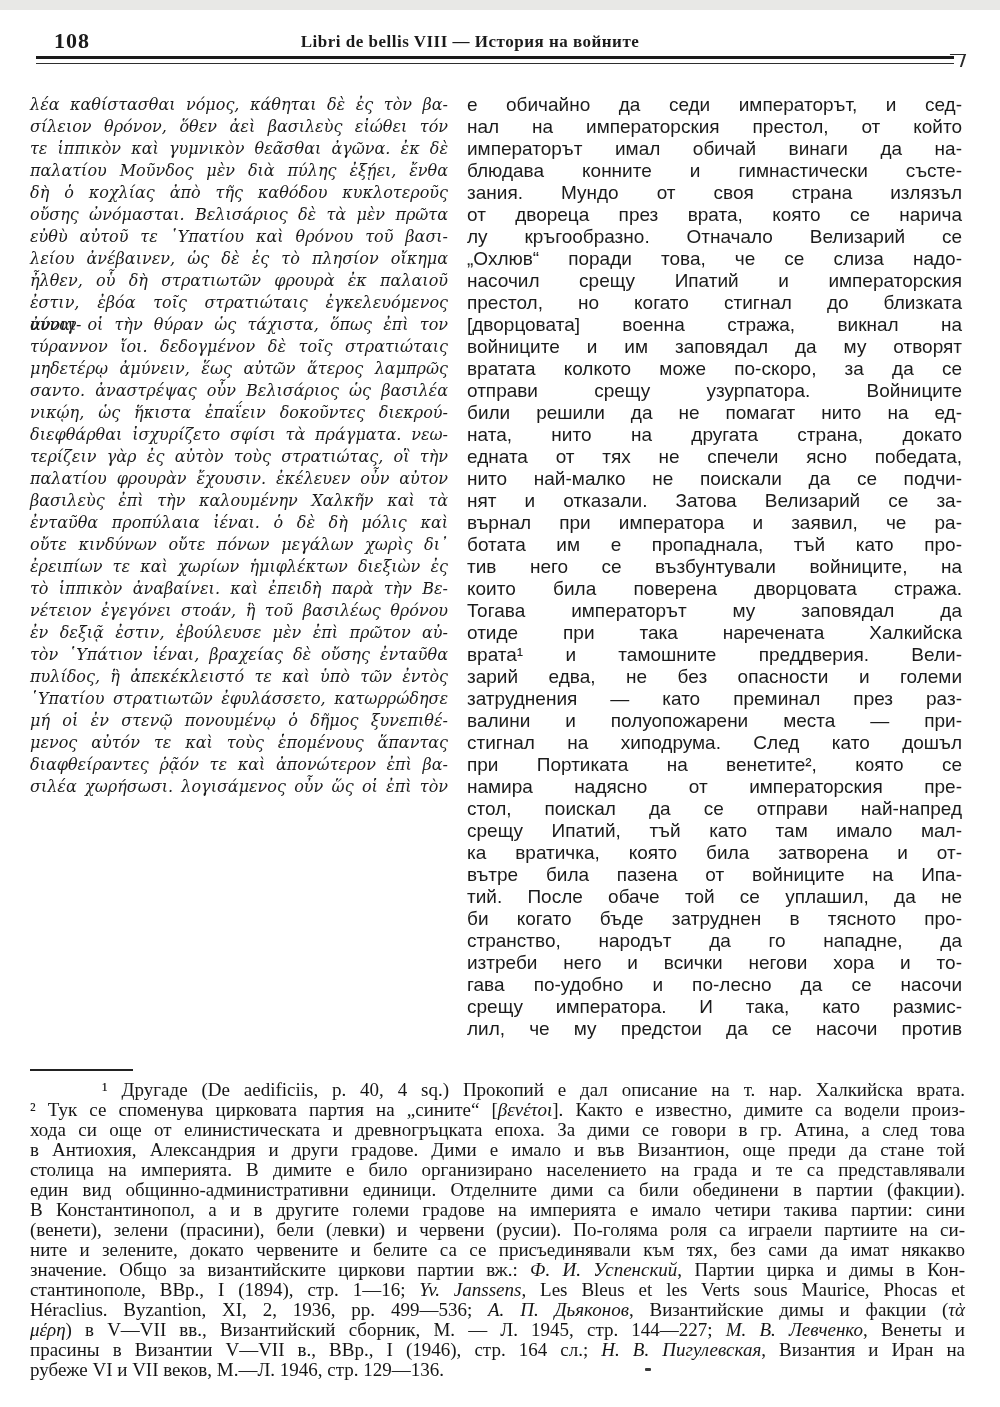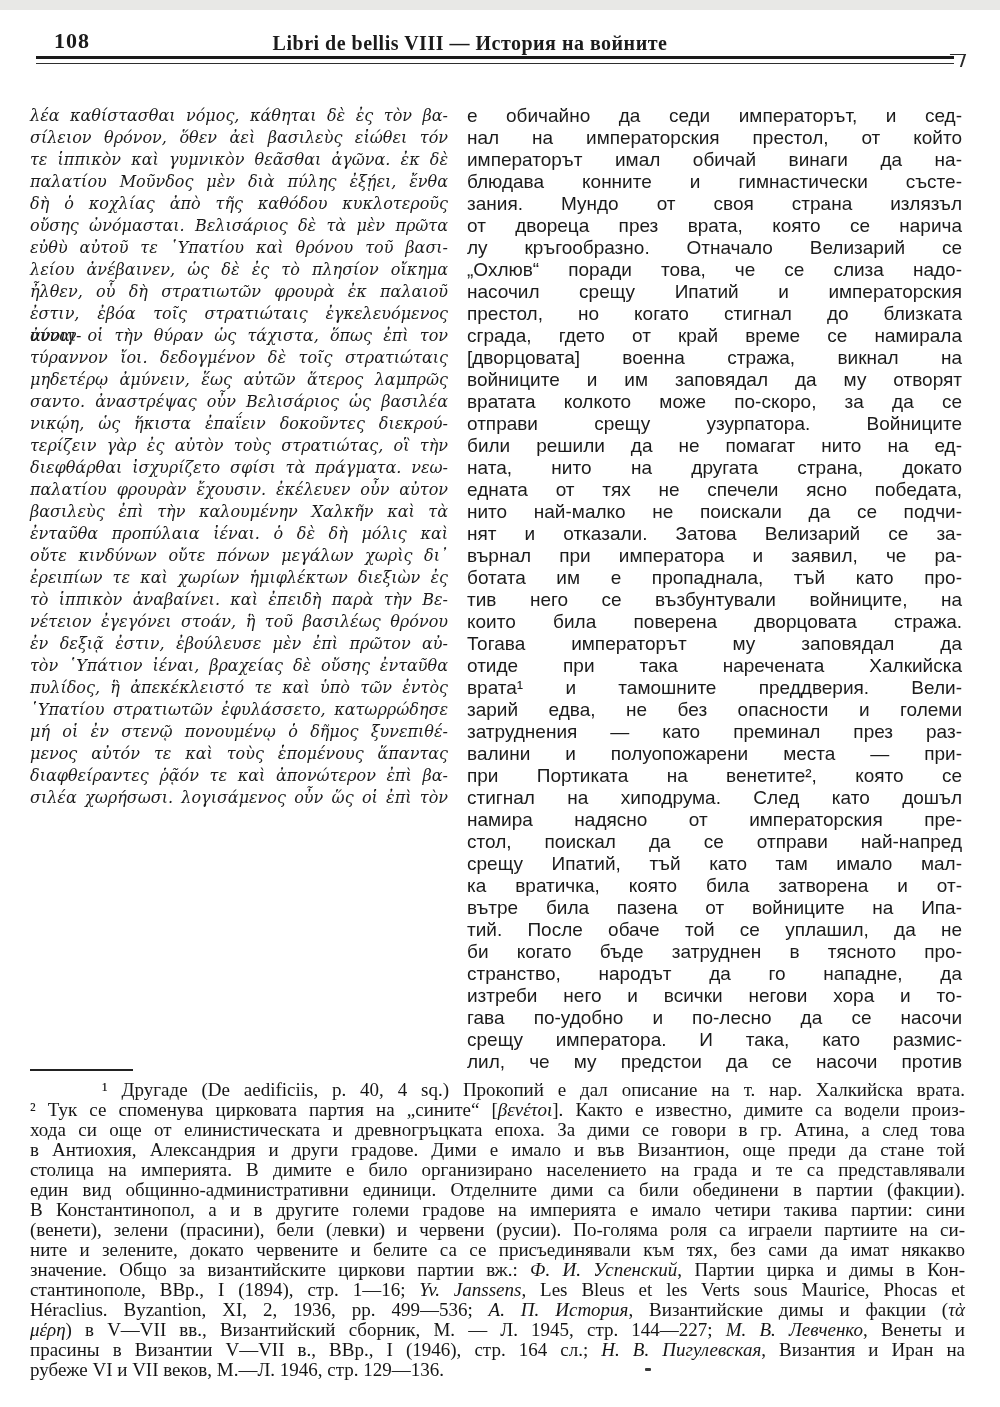--- a/index.html
+++ b/index.html
@@ -13,36 +13,36 @@
     font-family:"Liberation Serif", serif;
   }
   .page-number{
     position:absolute;left:54px;top:18px;
     font-size:22px;font-weight:700;letter-spacing:1px;
     font-family:"Liberation Serif", serif;
   }
   .page-title{
     position:absolute;left:0;right:60px;top:22px;
     text-align:center;
-    font-size:20px;font-weight:700;letter-spacing:0.5px;
+    font-size:17px;font-weight:700;letter-spacing:0.5px;
     font-family:"Liberation Serif", serif;
   }
   .header-rule{
     position:absolute;left:36px;top:46px;width:918px;height:4px;
     border-top:3px solid #1a1a1a;
     border-bottom:1px solid #2e2e2e;
   }
   .header-rule-hook{
     position:absolute;left:948px;top:44px;width:14px;height:12px;
     border-right:2px solid #2a2a2a;
     border-top:1px solid #2a2a2a;
     transform:skewX(-18deg);
   }
   .col{
-    position:absolute;top:95px;
+    position:absolute;top:84px;
   }
   .col-greek{
     left:30px;width:418px;
     font-family:"DejaVu Serif", serif;
     font-style:italic;
     font-size:16px;line-height:22px;
   }
   .col-bulgarian{
     left:467px;width:495px;
     font-family:Liberation Sans, sans-serif;
@@ -98,22 +98,22 @@
       <div class="tline">οὔσης ὠνόμασται. Βελισάριος δὲ τὰ μὲν πρῶτα</div>
       <div class="tline">εὐθὺ αὐτοῦ τε ῾Υπατίου καὶ θρόνου τοῦ βασι-</div>
       <div class="tline">λείου ἀνέβαινεν, ὡς δὲ ἐς τὸ πλησίον οἴκημα</div>
       <div class="tline">ἦλθεν, οὗ δὴ στρατιωτῶν φρουρὰ ἐκ παλαιοῦ</div>
       <div class="tline">ἐστιν, ἐβόα τοῖς στρατιώταις ἐγκελευόμενος ἀνοιγ-</div>
       <div class="tline">νύναι οἱ τὴν θύραν ὡς τάχιστα, ὅπως ἐπὶ τον</div>
       <div class="tline">τύραννον ἴοι. δεδογμένον δὲ τοῖς στρατιώταις</div>
       <div class="tline">μηδετέρῳ ἀμύνειν, ἕως αὐτῶν ἅτερος λαμπρῶς</div>
       <div class="tline">σαντο. ἀναστρέψας οὖν Βελισάριος ὡς βασιλέα</div>
       <div class="tline">νικῴη, ὡς ἥκιστα ἐπαΐειν δοκοῦντες διεκρού-</div>
+      <div class="tline">διεφθάρθαι ἰσχυρίζετο σφίσι τὰ πράγματα. νεω-</div>
       <div class="tline">τερίζειν γὰρ ἐς αὐτὸν τοὺς στρατιώτας, οἳ τὴν</div>
-      <div class="tline">διεφθάρθαι ἰσχυρίζετο σφίσι τὰ πράγματα. νεω-</div>
       <div class="tline">παλατίου φρουρὰν ἔχουσιν. ἐκέλευεν οὖν αὐτον</div>
       <div class="tline">βασιλεὺς ἐπὶ τὴν καλουμένην Χαλκῆν καὶ τὰ</div>
       <div class="tline">ἐνταῦθα προπύλαια ἰέναι. ὁ δὲ δὴ μόλις καὶ</div>
       <div class="tline">οὔτε κινδύνων οὔτε πόνων μεγάλων χωρὶς δι᾽</div>
       <div class="tline">ἐρειπίων τε καὶ χωρίων ἡμιφλέκτων διεξιὼν ἐς</div>
       <div class="tline">τὸ ἱππικὸν ἀναβαίνει. καὶ ἐπειδὴ παρὰ τὴν Βε-</div>
       <div class="tline">νέτειον ἐγεγόνει στοάν, ἣ τοῦ βασιλέως θρόνου</div>
       <div class="tline">ἐν δεξιᾷ ἐστιν, ἐβούλευσε μὲν ἐπὶ πρῶτον αὐ-</div>
       <div class="tline">τὸν ῾Υπάτιον ἰέναι, βραχείας δὲ οὔσης ἐνταῦθα</div>
       <div class="tline">πυλίδος, ἣ ἀπεκέκλειστό τε καὶ ὑπὸ τῶν ἐντὸς</div>
@@ -128,42 +128,41 @@
       <div class="tline">е обичайно да седи императорът, и сед-</div>
       <div class="tline">нал на императорския престол, от който</div>
       <div class="tline">императорът имал обичай винаги да на-</div>
       <div class="tline">блюдава конните и гимнастически състе-</div>
       <div class="tline">зания. Мундо от своя страна излязъл</div>
       <div class="tline">от двореца през врата, която се нарича</div>
       <div class="tline">лу кръгообразно. Отначало Велизарий се</div>
       <div class="tline">„Охлюв“ поради това, че се слиза надо-</div>
       <div class="tline">насочил срещу Ипатий и императорския</div>
       <div class="tline">престол, но когато стигнал до близката</div>
-      <div class="tline">сграда, гдето от край време се намирала</div>
       <div class="tline">[дворцовата] военна стража, викнал на</div>
       <div class="tline">войниците и им заповядал да му отворят</div>
       <div class="tline">вратата колкото може по-скоро, за да се</div>
       <div class="tline">отправи срещу узурпатора. Войниците</div>
       <div class="tline">били решили да не помагат нито на ед-</div>
       <div class="tline">ната, нито на другата страна, докато</div>
       <div class="tline">едната от тях не спечели ясно победата,</div>
       <div class="tline">нито най-малко не поискали да се подчи-</div>
       <div class="tline">нят и отказали. Затова Велизарий се за-</div>
       <div class="tline">върнал при императора и заявил, че ра-</div>
       <div class="tline">ботата им е пропаднала, тъй като про-</div>
       <div class="tline">тив него се възбунтували войниците, на</div>
       <div class="tline">които била поверена дворцовата стража.</div>
       <div class="tline">Тогава императорът му заповядал да</div>
       <div class="tline">отиде при така наречената Халкийска</div>
       <div class="tline">врата¹ и тамошните преддверия. Вели-</div>
       <div class="tline">зарий едва, не без опасности и големи</div>
       <div class="tline">затруднения — като преминал през раз-</div>
       <div class="tline">валини и полуопожарени места — при-</div>
+      <div class="tline">стигнал на хиподрума. След като дошъл</div>
       <div class="tline">при Портиката на венетите², която се</div>
-      <div class="tline">стигнал на хиподрума. След като дошъл</div>
       <div class="tline">намира надясно от императорския пре-</div>
       <div class="tline">стол, поискал да се отправи най-напред</div>
       <div class="tline">срещу Ипатий, тъй като там имало мал-</div>
       <div class="tline">ка вратичка, която била затворена и от-</div>
       <div class="tline">вътре била пазена от войниците на Ипа-</div>
       <div class="tline">тий. После обаче той се уплашил, да не</div>
       <div class="tline">би когато бъде затруднен в тясното про-</div>
       <div class="tline">странство, народът да го нападне, да</div>
       <div class="tline">изтреби него и всички негови хора и то-</div>
       <div class="tline">гава по-удобно и по-лесно да се насочи</div>
@@ -178,21 +177,21 @@
       <div class="fn-line"><span>² Тук се споменува цирковата партия на „сините“ [</span><span class="it">βενέτοι</span><span>]. Както е известно, димите са водели произ-</span></div>
       <div class="fn-line"><span>хода си още от елинистическата и древногръцката епоха. За дими се говори в гр. Атина, а след това</span></div>
       <div class="fn-line"><span>в Антиохия, Александрия и други градове. Дими е имало и във Византион, още преди да стане той</span></div>
       <div class="fn-line"><span>столица на империята. В димите е било организирано населението на града и те са представлявали</span></div>
       <div class="fn-line"><span>един вид общинно-административни единици. Отделните дими са били обединени в партии (факции).</span></div>
       <div class="fn-line"><span>В Константинопол, а и в другите големи градове на империята е имало четири такива партии: сини</span></div>
       <div class="fn-line"><span>(венети), зелени (прасини), бели (левки) и червени (русии). По-голяма роля са играели партиите на си-</span></div>
       <div class="fn-line"><span>ните и зелените, докато червените и белите са се присъединявали към тях, без сами да имат някакво</span></div>
       <div class="fn-line"><span>значение. Общо за византийските циркови партии вж.: </span><span class="it">Ф. И. Успенский</span><span>, Партии цирка и димы в Кон-</span></div>
       <div class="fn-line"><span>стантинополе, ВВр., I (1894), стр. 1—16; </span><span class="it">Yv. Janssens</span><span>, Les Bleus et les Verts sous Maurice, Phocas et</span></div>
-      <div class="fn-line"><span>Héraclius. Byzantion, XI, 2, 1936, pp. 499—536; </span><span class="it">А. П. История</span><span>, Византийские димы и факции (</span><span class="it">τὰ</span></div>
+      <div class="fn-line"><span>Héraclius. Byzantion, XI, 2, 1936, pp. 499—536; </span><span class="it">А. П. Дьяконов</span><span>, Византийские димы и факции (</span><span class="it">τὰ</span></div>
       <div class="fn-line"><span class="it">μέρη</span><span>) в V—VII вв., Византийский сборник, М. — Л. 1945, стр. 144—227; </span><span class="it">М. В. Левченко</span><span>, Венеты и</span></div>
       <div class="fn-line"><span>прасины в Византии V—VII в., ВВр., I (1946), стр. 164 сл.; </span><span class="it">Н. В. Пигулевская</span><span>, Византия и Иран на</span></div>
       <div class="fn-line last"><span>рубеже VI и VII веков, М.—Л. 1946, стр. 129—136.</span></div>
     </div>
 
   <div class="scan-artifact"></div>
 
 </div>
 
 </body></html>

